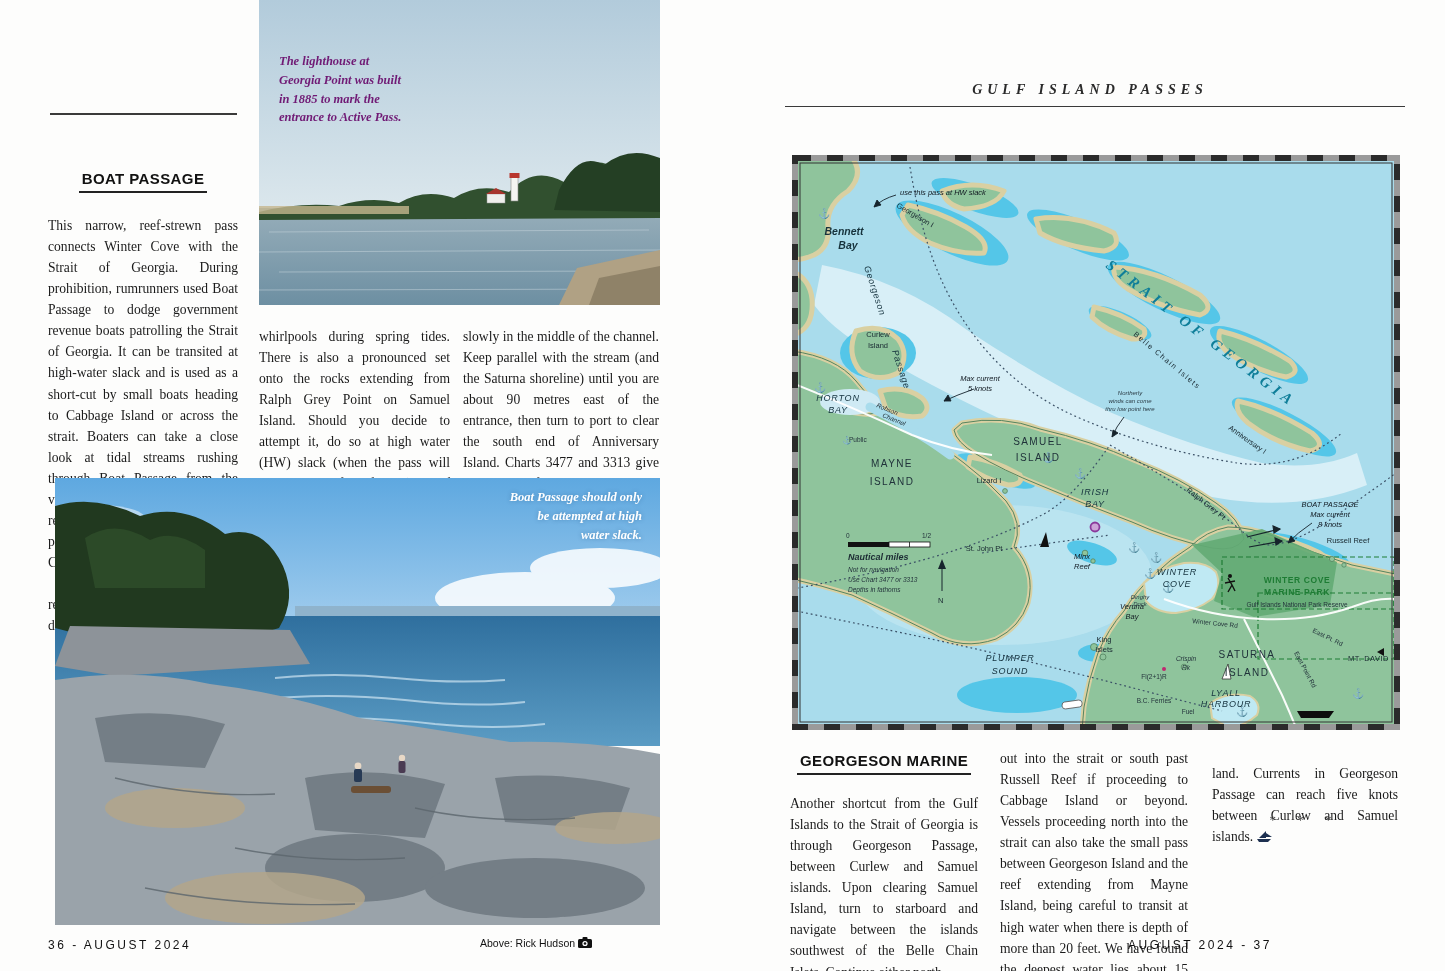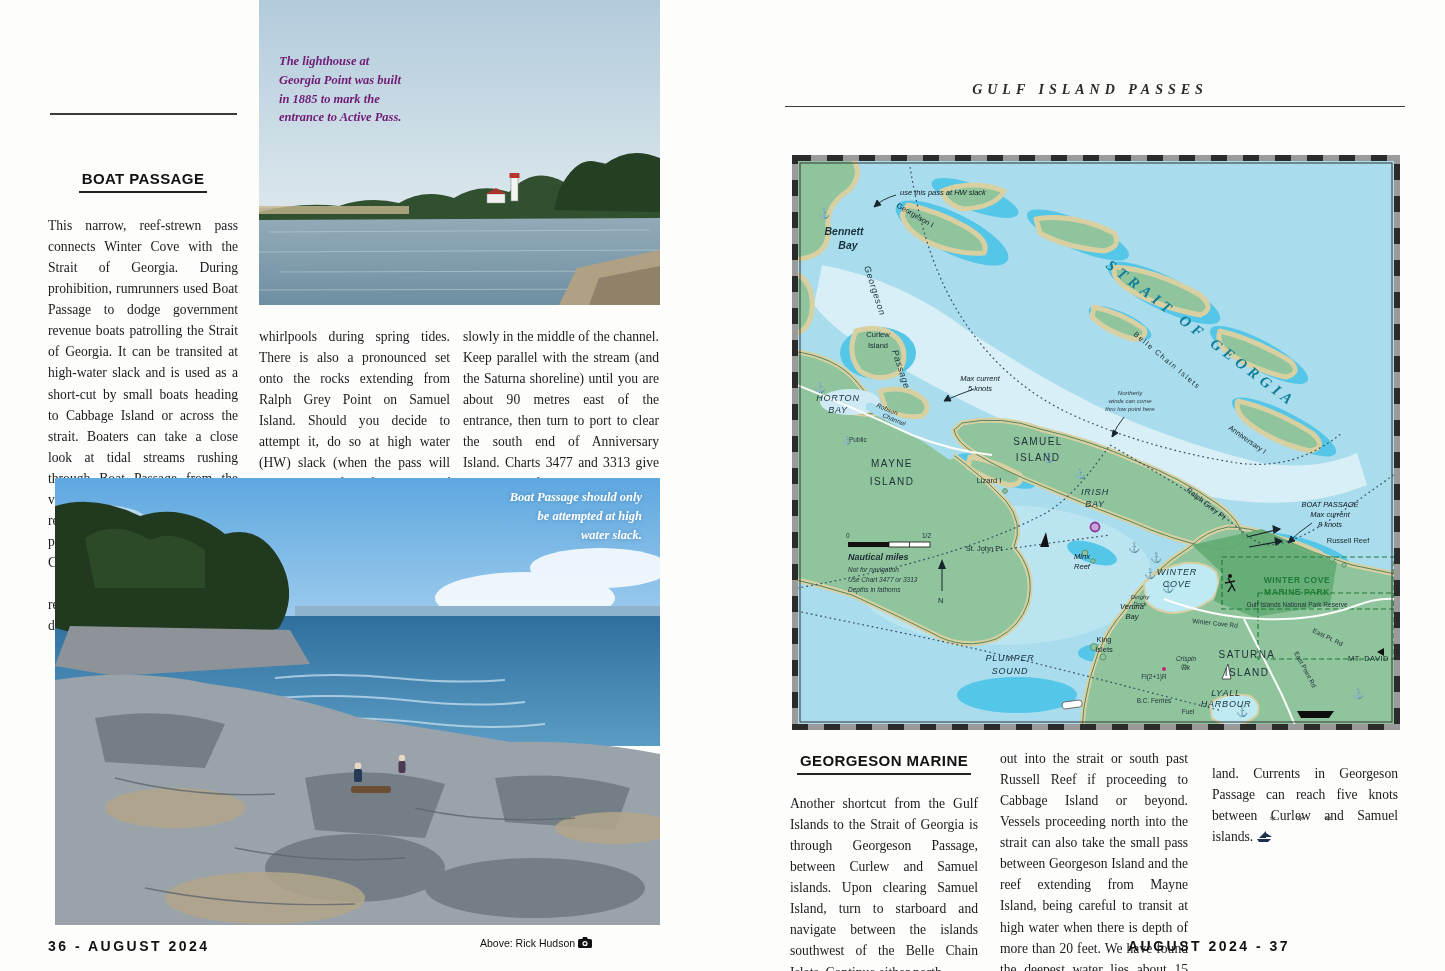--- a/index.html
+++ b/index.html
@@ -12,21 +12,21 @@
   .rule { background:#3a3a3a; height:1.5px; }
   .section-head { font-family:"Liberation Sans", sans-serif; font-weight:bold; font-size:15px;
                   letter-spacing:.4px; text-align:center; color:#111; }
   .section-head span { border-bottom:2px solid #222; padding:0 3px 4px; display:inline-block; }
   .photo { overflow:hidden; }
   .cap1 { font-style:italic; font-weight:bold; font-size:12.5px; line-height:1.5; color:#701a75; }
   .cap2 { font-style:italic; font-weight:bold; font-size:12.5px; line-height:1.5; color:#ffffff;
           text-align:right; text-shadow:0 0 4px rgba(40,90,140,.45); }
   .runhead { font-style:italic; font-weight:600; font-size:14px; letter-spacing:5px; color:#2a2a2a;
              text-align:center; }
-  .folio { font-family:"Liberation Sans", sans-serif; font-weight:bold; font-size:14px;
+  .folio { font-family:"Liberation Sans", sans-serif; font-weight:normal; font-size:12px;
            letter-spacing:2.5px; color:#111; }
   .credit { font-family:"Liberation Sans", sans-serif; font-size:10.5px; color:#111; text-align:left; }
   .stars { text-align:center; font-size:13px; letter-spacing:9px; color:#444; }
   .bio { font-family:"Liberation Sans", sans-serif; font-size:12.3px; line-height:1.5;
          text-align:center; color:#222; }
   .mapwrap { background:#a9dcec; }
   
   svg text { font-family:"Liberation Sans", sans-serif; fill:#1c2b33; }
   .t-strait { font-family:"Liberation Serif", serif; font-style:italic; font-weight:bold;
               font-size:15px; letter-spacing:5px; fill:#0f7e99; }

